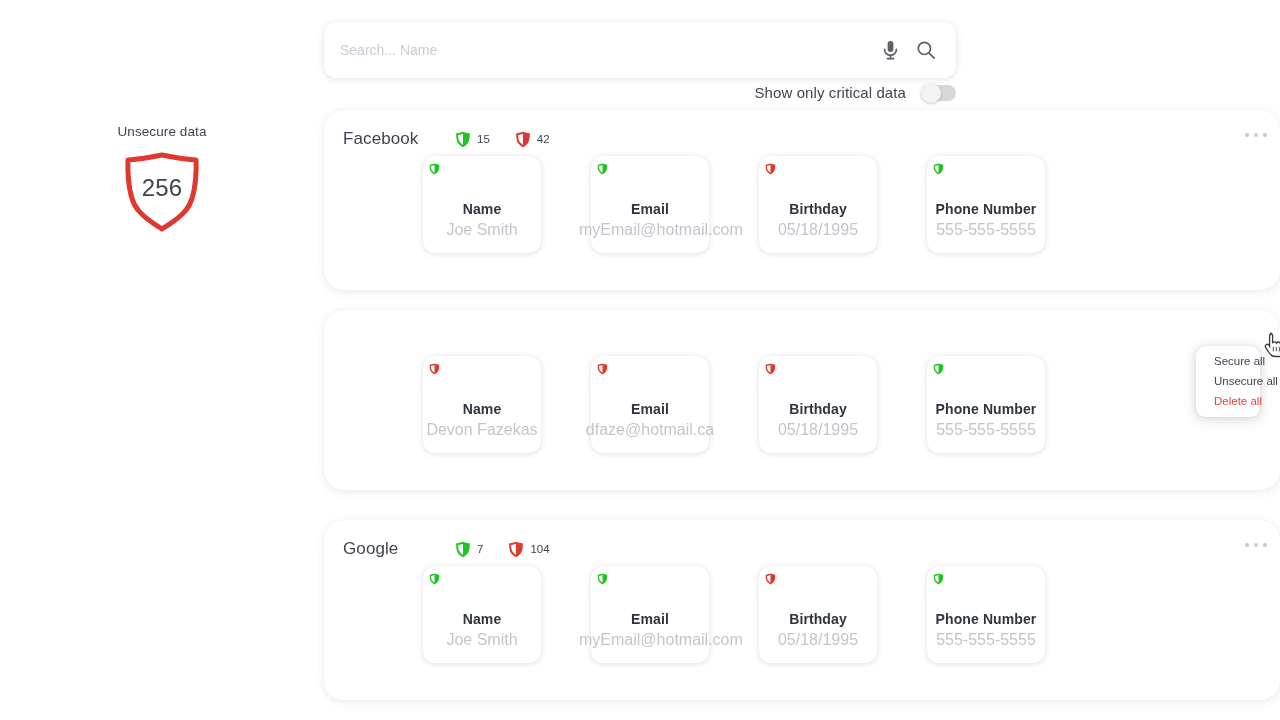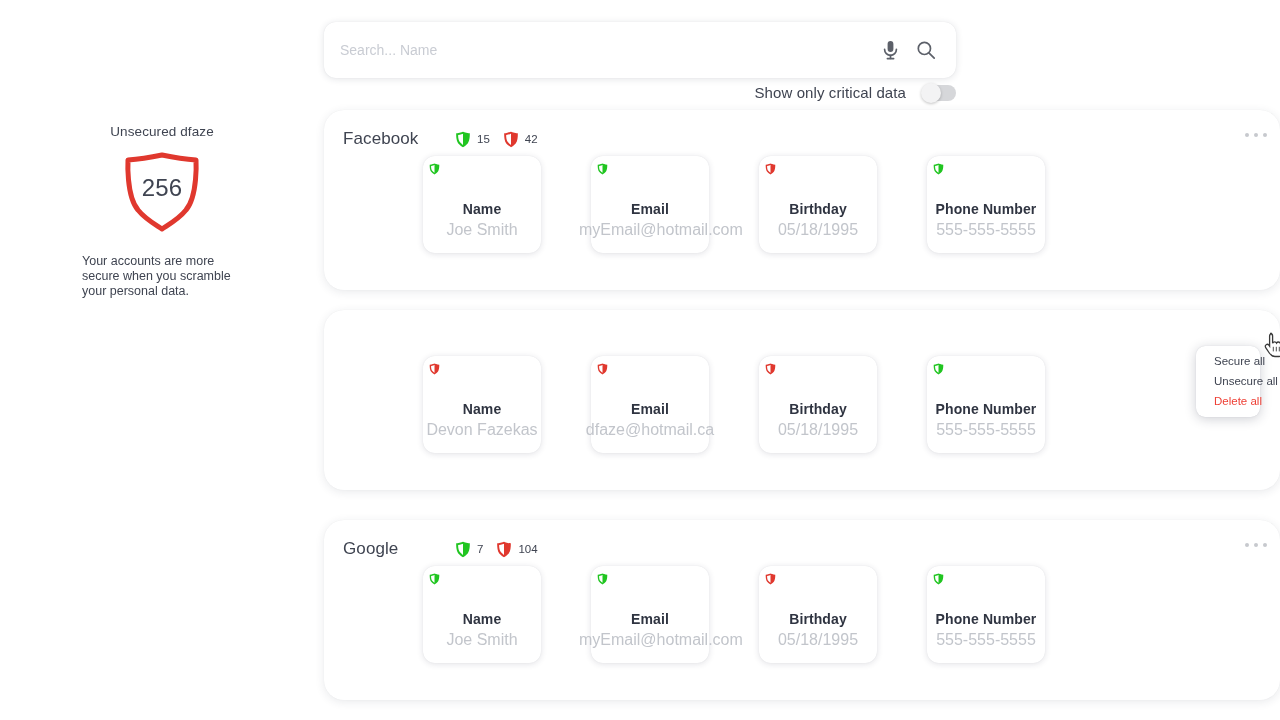--- a/index.html
+++ b/index.html
@@ -167,21 +167,21 @@
     padding-left: 19px;
   }
 
   .brand-name {
     font-size: 17px;
     color: #3f4451;
     letter-spacing: 0.1px;
     min-width: 84px;
   }
 
-  .counts { display: flex; align-items: flex-start; gap: 13px; margin-left: 28px; }
+  .counts { display: flex; align-items: flex-start; gap: 25px; margin-left: 28px; }
   .count-pair { display: flex; align-items: center; gap: 6px; }
   .count-pair .num { font-size: 11.5px; color: #3f4451; }
 
   .dots-btn {
     position: absolute;
     right: 11px;
     top: 18px;
     width: 26px;
     height: 14px;
     display: flex;
@@ -267,30 +267,29 @@
     height: 26px;
     z-index: 60;
     pointer-events: none;
   }
 </style>
 </head>
 <body>
 
 <div class="left-panel">
   <div class="unsecured-wrap">
-    <div class="unsecured-title">Unsecured dfaze</div>
+    <div class="unsecured-title">Unsecure data</div>
 
     <div class="shield-big">
       <svg viewBox="0 0 88 84">
         <path d="M44 5 C44 5 63 9 78 10 C78 10 80 46 68 60 C60 70 48 76 44 79 C40 76 28 70 20 60 C8 46 10 10 10 10 C25 9 44 5 44 5 Z" fill="#ffffff" stroke="#e0382e" stroke-width="5" stroke-linejoin="round"></path>
       </svg>
       <div class="count">256</div>
     </div>
 
-    <div class="unsecured-desc">Your accounts are more secure when you scramble your personal data.</div>
   </div>
 </div>
 
 <div class="main">
 
   <div class="searchbar">
     <input class="search-input" type="text" placeholder="Search... Name" style="">
     <div class="search-icons">
       <span class="icon-btn">
         <svg width="17" height="20" viewBox="0 0 17 20">

